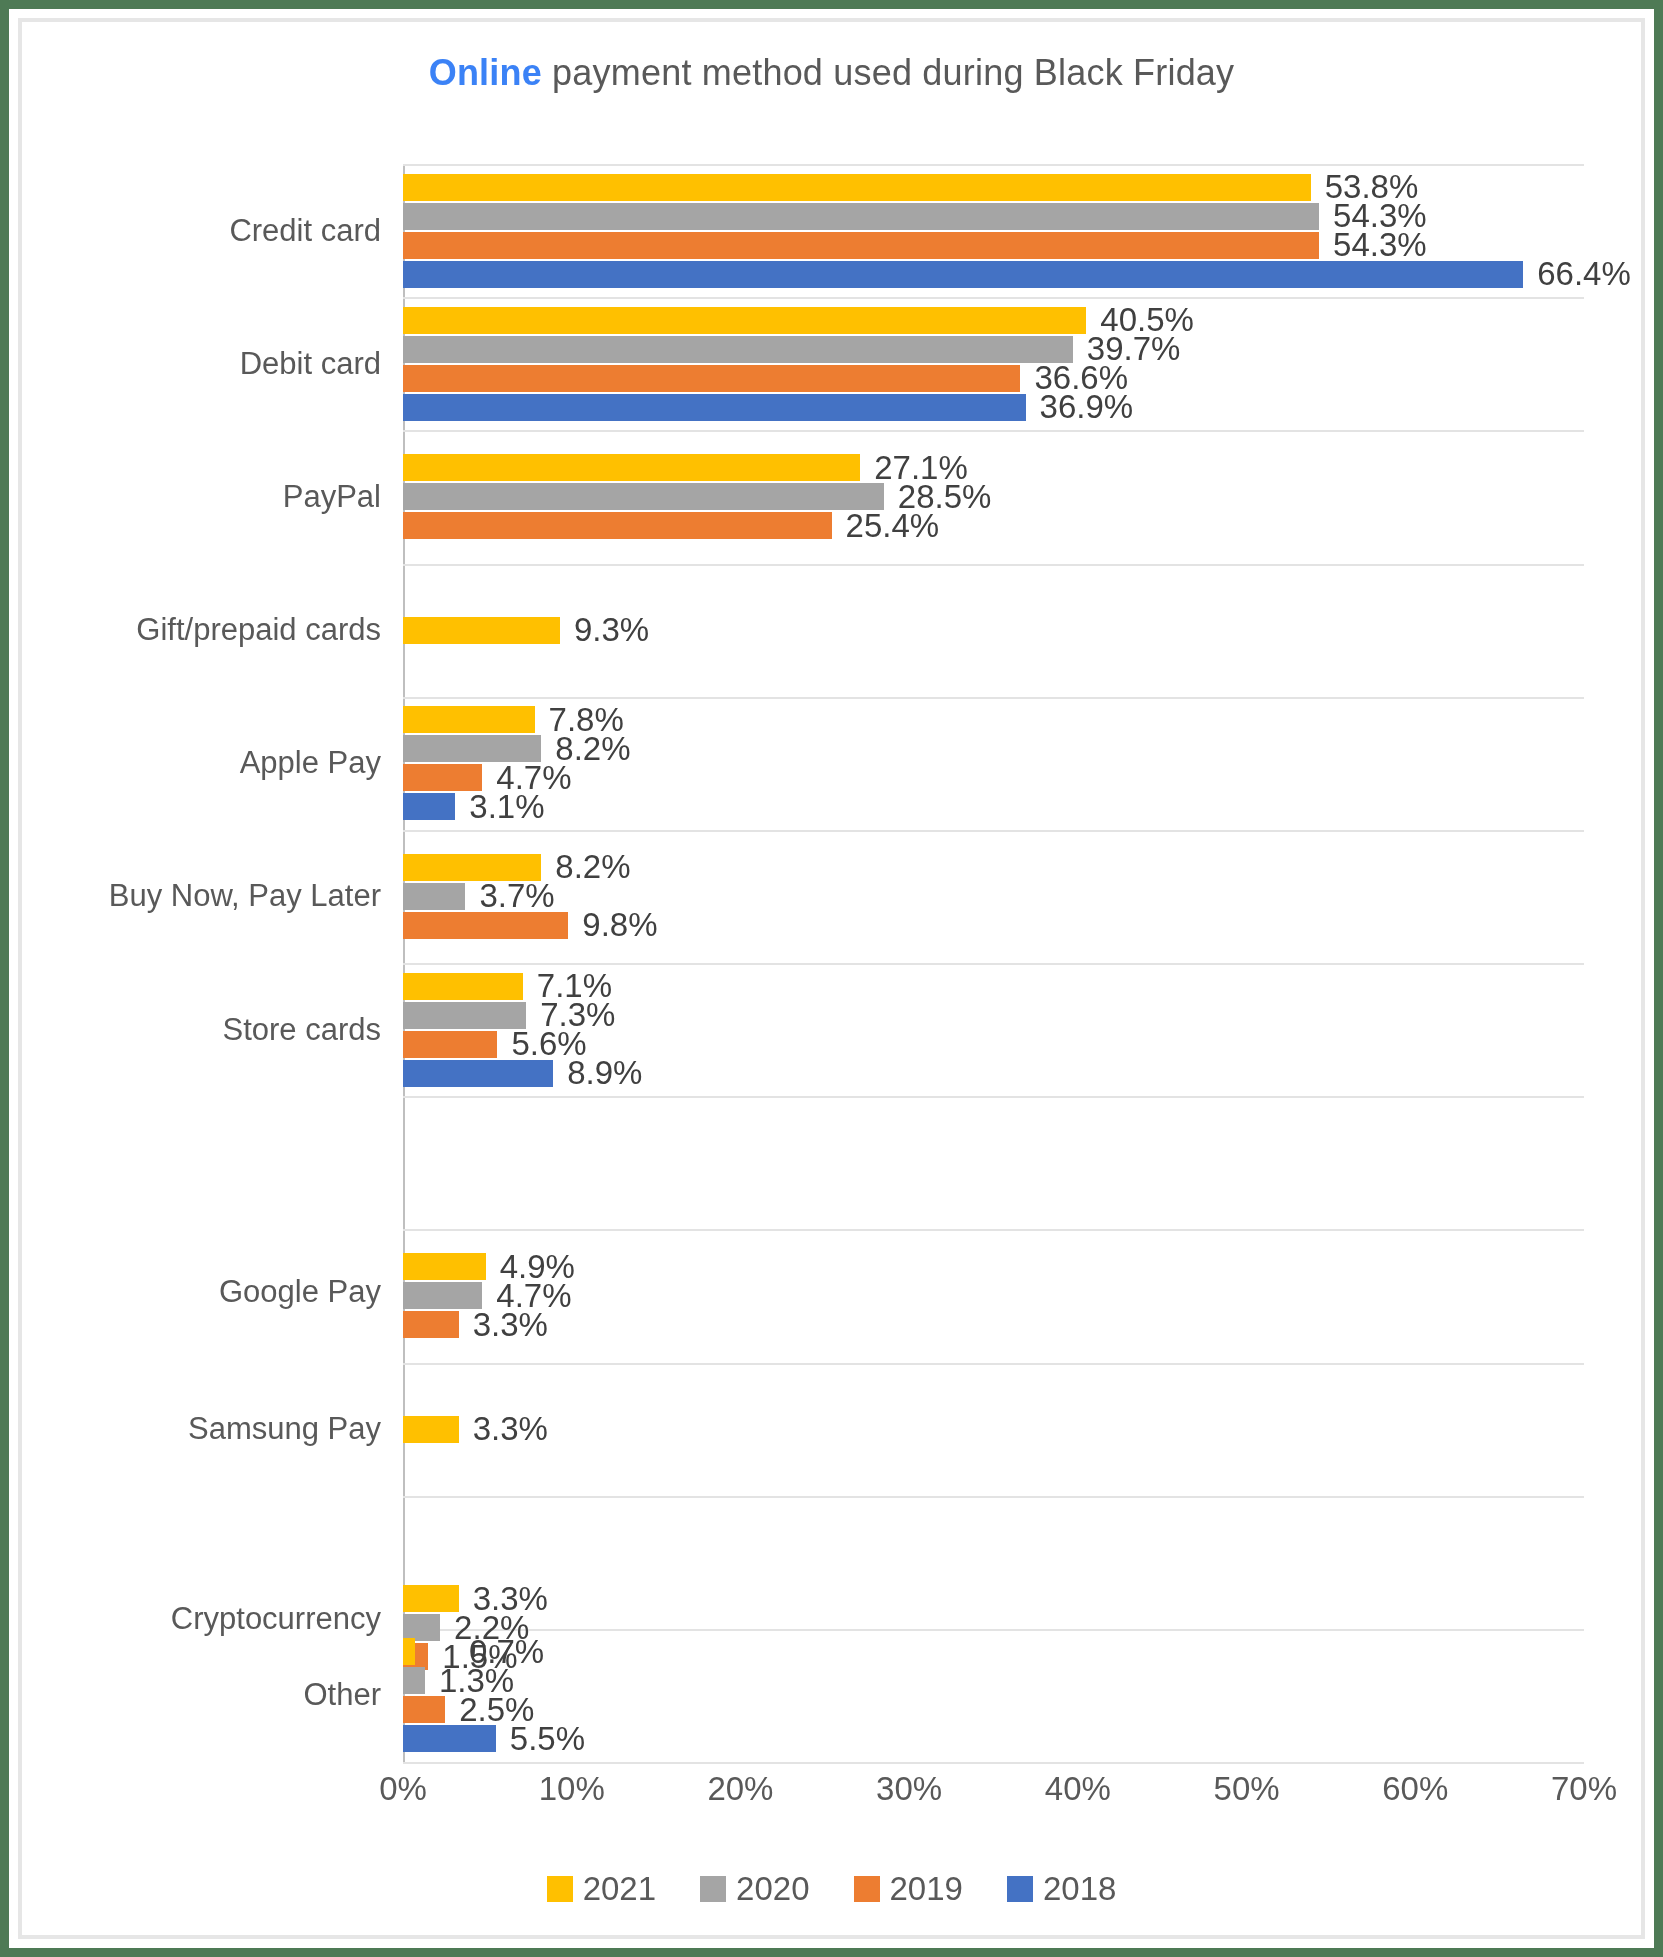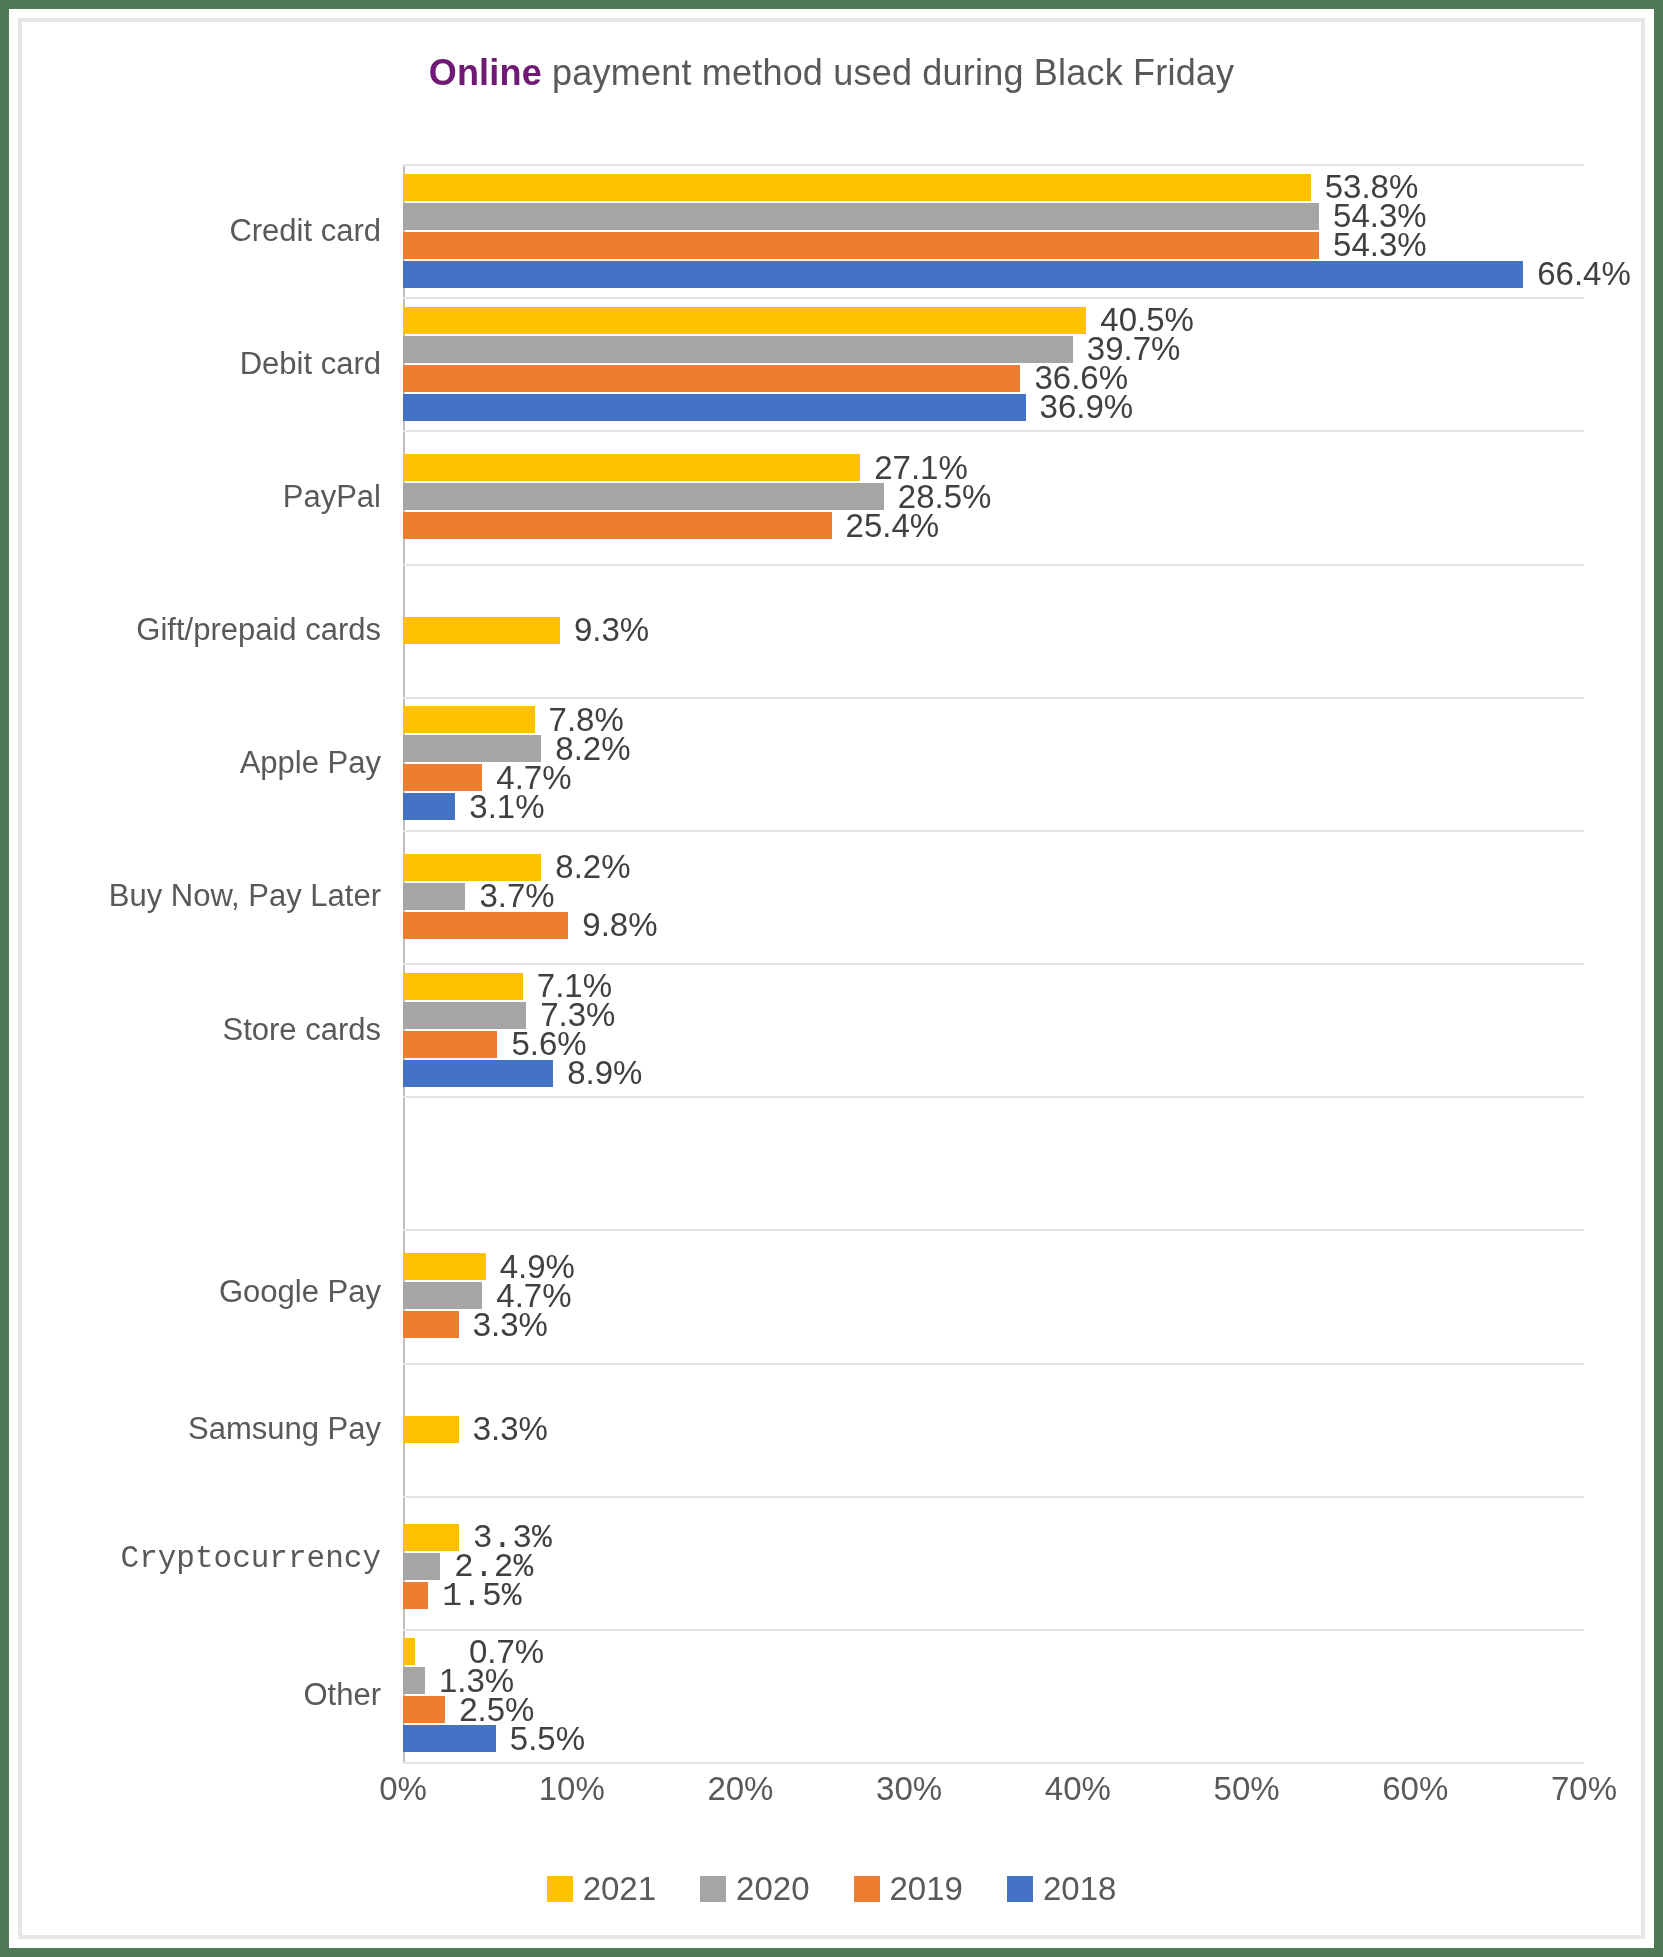--- a/index.html
+++ b/index.html
@@ -33,21 +33,21 @@
     position: absolute;
     left: 0;
     top: 30px;
     width: 100%;
     text-align: center;
     font-size: 36px;
     color: #595959;
     letter-spacing: 0.2px;
     white-space: nowrap;
   }
-  .chart-title .bold { font-weight: bold; color: #701a75; }
+  .chart-title .bold { font-weight: bold; color: #3b82f6; }
 
   
   .plot {
     position: absolute;
     left: 381px;          
     top: 142px;
     width: 1181px;        
     height: 1598px;
   }
   .plot-border-left {
@@ -262,21 +262,21 @@
             <div class="bar-value" style="left: 69.6757px; top: 95.5833px;">3.3%</div>
           </div>
         </div>
         <div class="cat-row" style="top: 1198.5px; height: 133.167px;">
           <div class="cat-label">Samsung Pay</div>
           <div class="bars">
             <div class="bar" style="top: 53.0833px; width: 55.6757px; background: rgb(255, 192, 0);"></div>
             <div class="bar-value" style="left: 69.6757px; top: 66.5833px;">3.3%</div>
           </div>
         </div>
-        <div class="cat-row" style="top: 1336px; height: 115px; font-family: Liberation Mono, monospace;">
+        <div class="cat-row" style="top: 1397px; height: 115px;">
           <div class="cat-label">Cryptocurrency</div>
           <div class="bars">
             <div class="bar" style="top: 24.0833px; width: 55.6757px; background: rgb(255, 192, 0);"></div>
             <div class="bar-value" style="left: 69.6757px; top: 37.5833px;">3.3%</div>
             <div class="bar" style="top: 53.0833px; width: 37.1171px; background: rgb(165, 165, 165);"></div>
             <div class="bar-value" style="left: 51.1171px; top: 66.5833px;">2.2%</div>
             <div class="bar" style="top: 82.0833px; width: 25.3071px; background: rgb(237, 125, 49);"></div>
             <div class="bar-value" style="left: 39.3071px; top: 95.5833px;">1.5%</div>
           </div>
         </div>

